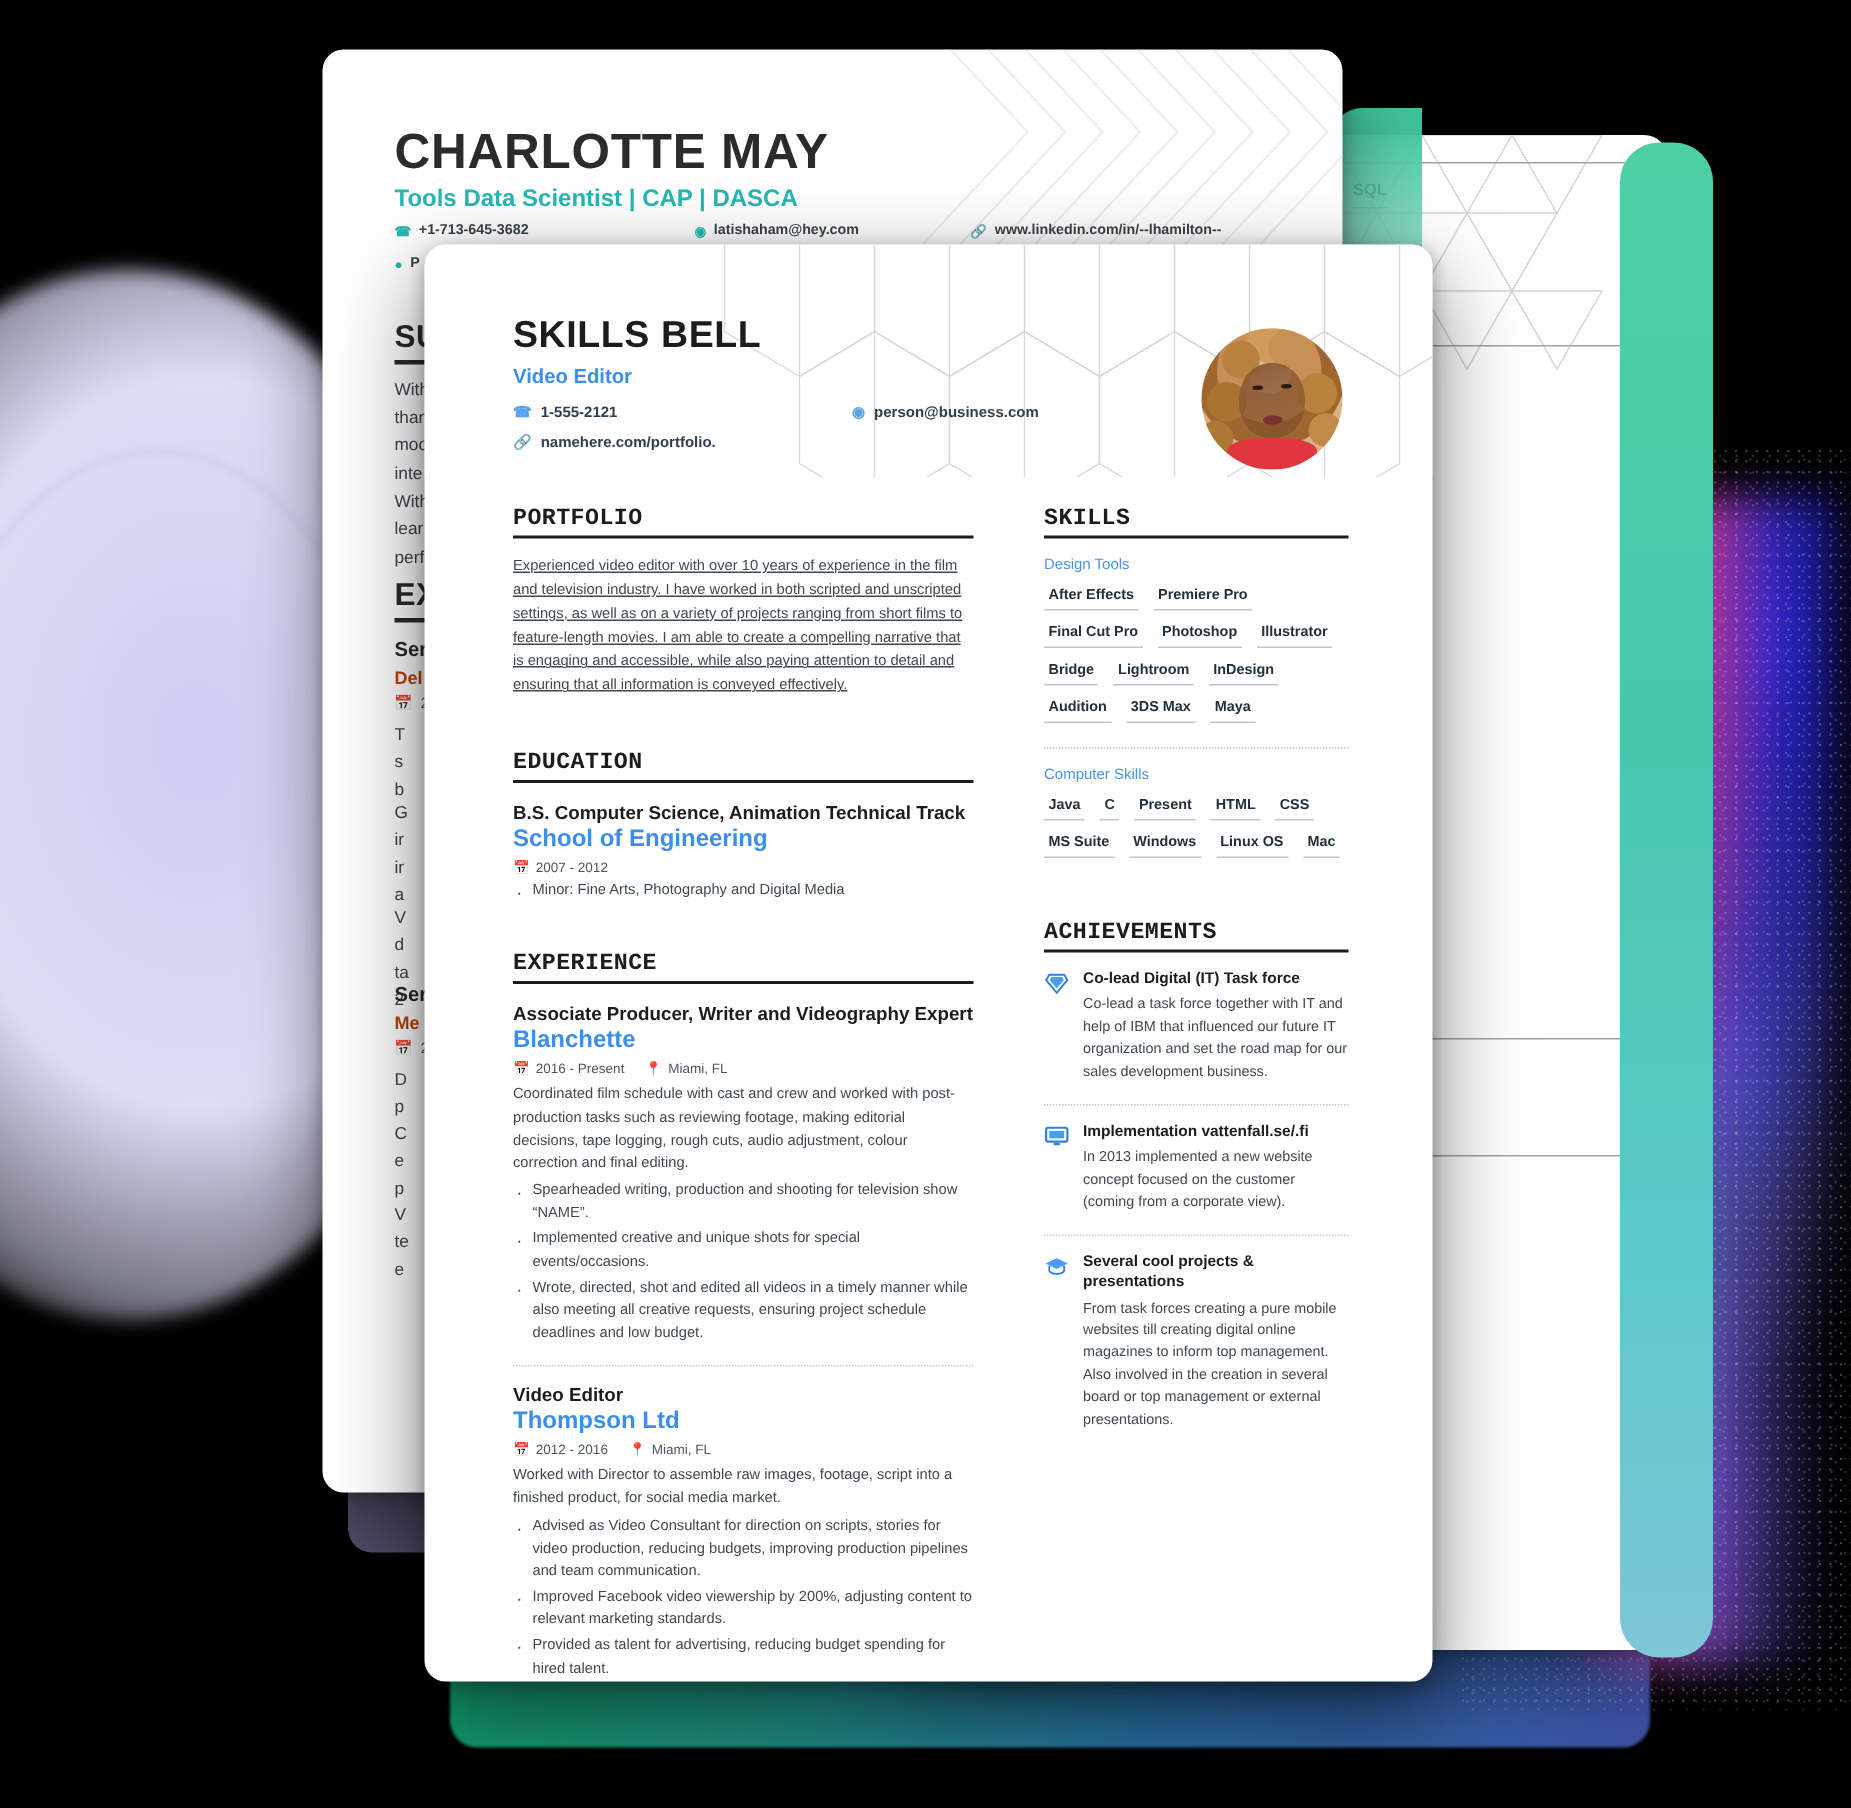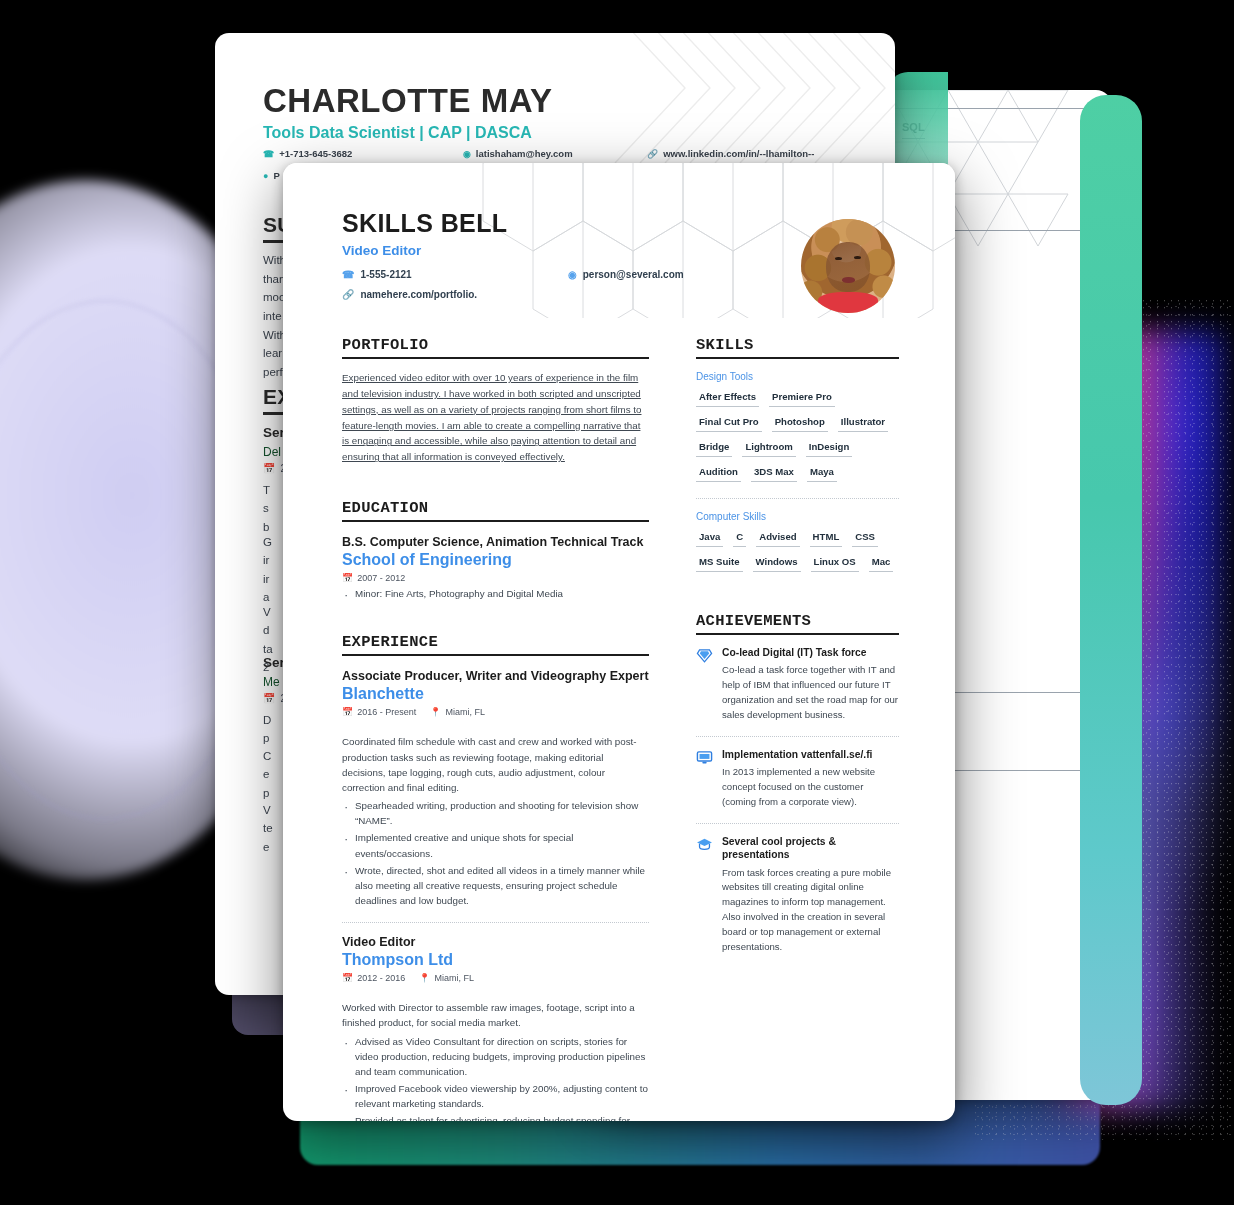--- a/index.html
+++ b/index.html
@@ -128,21 +128,21 @@
   }
   .cm-sec::after {
     content: ""; display: block; height: 2.5px; background: #2b2b2b;
     margin-top: 3px; width: 520px;
   }
   .cm-body {
     position: absolute; font-size: 11.5px; color: #3d4550; line-height: 1.62;
     width: 520px;
   }
   .cm-role { position:absolute; font-size:13.5px; font-weight:700; color:#2b2b2b;}
-  .cm-org  { position:absolute; font-size:12px; font-weight:400; color:#14532d;}
+  .cm-org  { position:absolute; font-size:12px; font-weight:700; color:#c2410c;}
   .cm-date { position:absolute; font-size:10px; color:#4a5260; display:flex; gap:5px; align-items:center;}
   .cm-bul  { position:absolute; font-size:11.5px; color:#3d4550; line-height:1.6; width:520px;}
 
   
   #card-jasmine {
     left: 283px; top: 163px; width: 672px; height: 958px;
     box-shadow: 0 22px 60px rgba(0,0,0,0.5), 0 3px 12px rgba(0,0,0,0.3);
   }
   #card-jasmine .hdr {
     position: absolute; left: 0; top: 0; width: 100%; height: 155px;
@@ -201,21 +201,21 @@
     font-size: 15.5px; font-weight: 700; color: #1c1c1c; letter-spacing: .3px;
     padding-bottom: 3px; border-bottom: 2.5px solid #1c1c1c; font-family: Liberation Mono, monospace;
   }
   .sec-body { font-size: 9.8px; color: #3f4852; line-height: 1.62; }
   .para { margin-top: 11px; text-decoration: underline; }
 
   .entry-title { font-size: 12.5px; font-weight: 700; color: #1c1c1c; }
   .entry-org   { font-size: 16px; font-weight: 700; color: #3d8ee8; margin-top: 2px; }
   .entry-meta  { display: flex; gap: 14px; align-items: center; font-size: 9px; color: #4d5561; margin-top: 4px; }
   .entry-meta span.mi { display:inline-flex; align-items:center; gap:4px; }
-  .entry-desc  { font-size: 9.8px; color: #3f4852; line-height: 1.55; margin-top: 17px; }
+  .entry-desc  { font-size: 9.8px; color: #3f4852; line-height: 1.55; margin-top: 5px; }
   ul.blist { margin: 3px 0 0; padding-left: 13px; list-style: none; }
   ul.blist li { font-size: 9.8px; color: #3f4852; line-height: 1.55; position: relative; margin-bottom: 2px; }
   ul.blist li::before { content: "·"; position: absolute; left: -11px; top: -1px; font-size: 13px; color: #525b66; }
 
   .dotted-sep { border-top: 1px dotted #c3c9d0; margin: 14px 0 12px; }
 
   .skill-group-label { font-size: 10px; color: #4b93e6; margin: 12px 0 8px; }
   .chips { display: flex; flex-wrap: wrap; gap: 8px 10px; }
   .chip {
     font-size: 9.6px; font-weight: 700; color: #22303d;
@@ -384,21 +384,21 @@
 
       <div class="jb-name">SKILLS BELL</div>
       <div class="jb-role">Video Editor</div>
 
       <div class="jb-contact" style="left:59px; top:106px;">
         <span class="jb-ico">☎</span>
         <span>1-555-2121</span>
       </div>
       <div class="jb-contact" style="left:285px; top:106px;">
         <span class="jb-ico">◉</span>
-        <span>person@several.com</span>
+        <span>person@business.com</span>
       </div>
       <div class="jb-contact" style="left:59px; top:126px;">
         <span class="jb-ico">🔗</span>
         <span>namehere.com/portfolio.</span>
       </div>
 
       <div class="jb-photo">
         <div class="hair"></div>
         <div class="face"></div>
         <div class="eye" style="left:36%; top:40%;"></div>
@@ -495,21 +495,21 @@
         <span class="chip">3DS Max</span>
         <span class="chip">Maya</span>
       </div>
 
       <div class="dotted-sep" style="margin:16px 0 0;"></div>
 
       <div class="skill-group-label">Computer Skills</div>
       <div class="chips">
         <span class="chip">Java</span>
         <span class="chip">C</span>
-        <span class="chip">Advised</span>
+        <span class="chip">Present</span>
         <span class="chip">HTML</span>
         <span class="chip">CSS</span>
         <span class="chip">MS Suite</span>
         <span class="chip">Windows</span>
         <span class="chip">Linux OS</span>
         <span class="chip">Mac</span>
       </div>
 
       <div style="height:40px"></div>
       <div class="sec-h">ACHIEVEMENTS</div>

